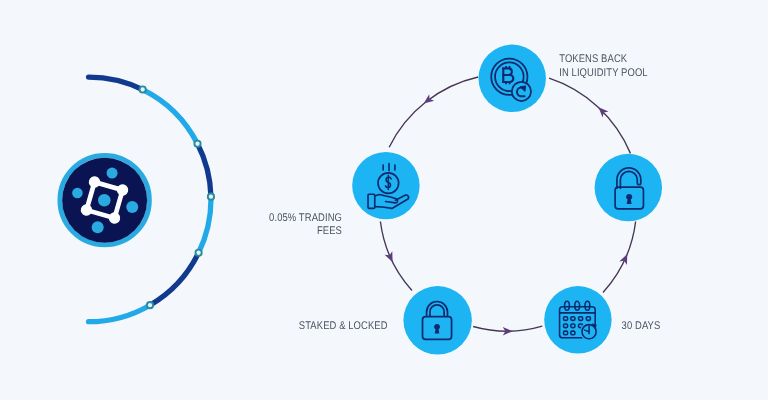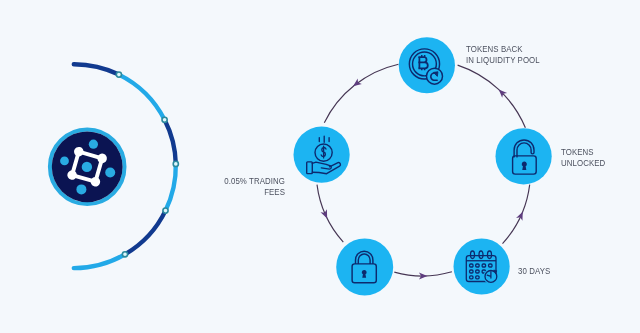--- a/index.html
+++ b/index.html
@@ -146,28 +146,27 @@
       </g>
     </g>
 
   </svg>
 
   <div class="lbl l" style="left:466px;top:44px;text-align:left;">
     <div>TOKENS BACK</div>
     <div>IN LIQUIDITY POOL</div>
   </div>
 
-  <div class="lbl l" style="left:561px;top:147px;text-align:left;">
-    <div>TOKENS</div>
-    <div>UNLOCKED</div>
-  </div>
 
   <div class="lbl l" style="left:518px;top:266px;text-align:right;">
     <div>30 DAYS</div>
   </div>
 
+  <div class="lbl l" style="left:249px;top:266px;text-align:left;">
+    <div>STAKED &amp; LOCKED</div>
+  </div>
 
   <div class="lbl r" style="left:205px;top:140px;width:80px;text-align:right;margin-top:36px;">
     <div>0.05% TRADING</div>
     <div>FEES</div>
   </div>
 
 </div>
 
 </body></html>

